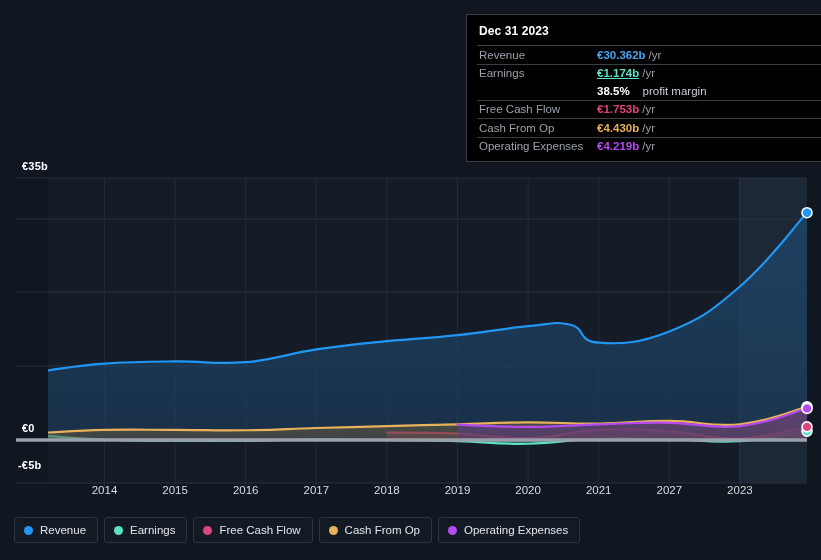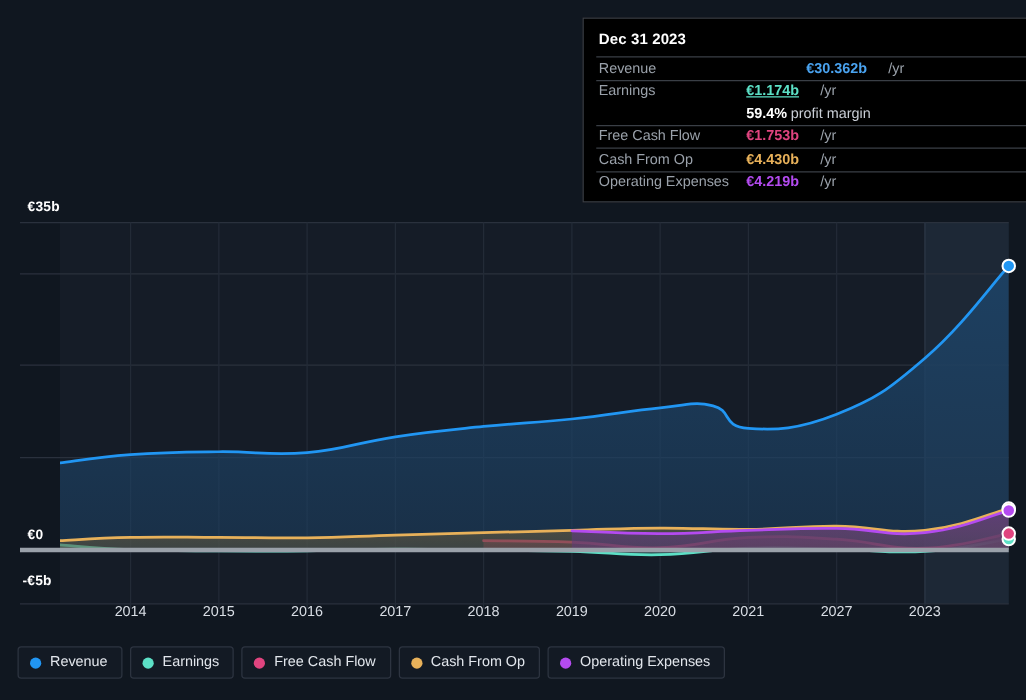--- a/index.html
+++ b/index.html
@@ -82,26 +82,26 @@
   }
   .tt-val {
     font-weight: bold;
     font-size: 11.5px;
     white-space: nowrap;
   }
   .tt-unit {
     color: #9aa1aa;
     font-weight: normal;
     font-size: 11.5px;
-    margin-left: 17px;
+    margin-left: 3px;
   }
   .tt-margin-label {
     color: #c9ced6;
     font-weight: normal;
-    margin-left: 3px;
+    margin-left: 13px;
   }
 
   
   #legend {
     position: absolute;
     left: 14px;
     top: 517px;
     display: flex;
     gap: 6px;
   }
@@ -210,29 +210,29 @@
       <div class="x-label" style="left: 667.3px; top: 484px;">2027</div>
       <div class="x-label" style="left: 737.9px; top: 484px;">2023</div>
     </div>
 </div>
 
 <div id="tooltip">
   <div class="tt-title">Dec 31 2023</div>
   <div id="tooltip-rows">
       <div class="tt-row">
         <div class="tt-key">Revenue</div>
-        <div><span class="tt-val" style="color: rgb(74, 163, 240); margin-left: 48px;">€30.362b</span><span class="tt-unit">/yr</span></div>
+        <div><span class="tt-val" style="color: rgb(74, 163, 240);">€30.362b</span><span class="tt-unit">/yr</span></div>
       </div>
       <div class="tt-row">
         <div class="tt-key">Earnings</div>
         <div><span class="tt-val" style="color: rgb(92, 224, 198); text-decoration: underline;">€1.174b</span><span class="tt-unit">/yr</span></div>
       </div>
       <div class="tt-row no-line">
         <div class="tt-key"></div>
-        <div><span class="tt-val" style="color: rgb(255, 255, 255);">59.4%</span><span class="tt-margin-label">profit margin</span></div>
+        <div><span class="tt-val" style="color: rgb(255, 255, 255);">38.5%</span><span class="tt-margin-label">profit margin</span></div>
       </div>
       <div class="tt-row">
         <div class="tt-key">Free Cash Flow</div>
         <div><span class="tt-val" style="color: rgb(224, 68, 127); text-align: center;">€1.753b</span><span class="tt-unit">/yr</span></div>
       </div>
       <div class="tt-row">
         <div class="tt-key">Cash From Op</div>
         <div><span class="tt-val" style="color: rgb(232, 177, 90); text-align: center;">€4.430b</span><span class="tt-unit">/yr</span></div>
       </div>
       <div class="tt-row">

